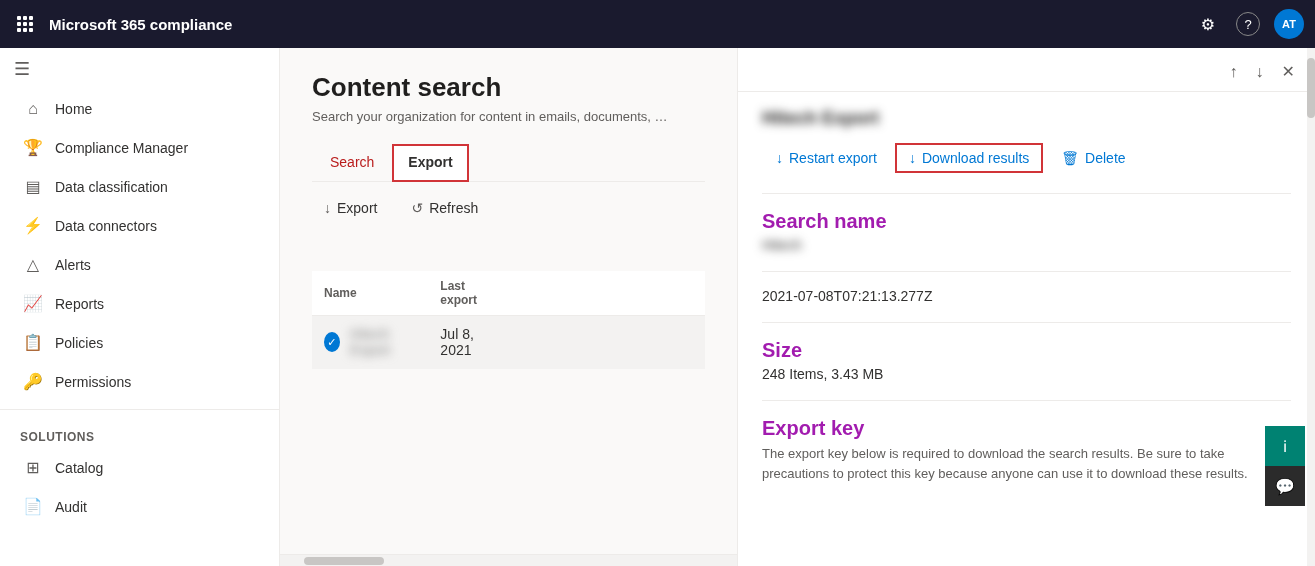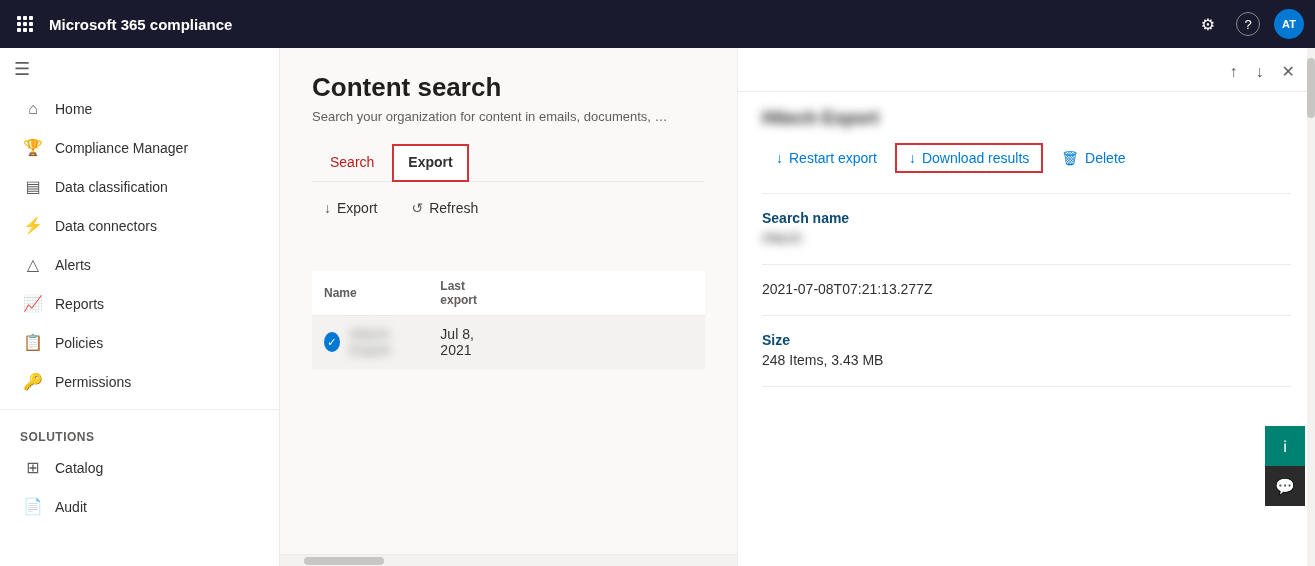--- a/index.html
+++ b/index.html
@@ -153,21 +153,21 @@
       padding: 6px 14px; cursor: pointer; font-size: 14px; color: #0078d4;
       background: none; border: none;
     }
     .panel-action-btn-icon { font-size: 14px; }
     .download-btn-highlight {
       border: 2px solid #d13438 !important;
       padding: 5px 12px;
     }
 
     .panel-field { margin-bottom: 18px; }
-    .panel-field-label { font-size: 14px; font-weight: 700; color: #0c4a6e; margin-bottom: 4px; }
+    .panel-field-label { font-size: 20px; font-weight: 700; color: #a21caf; margin-bottom: 4px; }
     .panel-field-value { font-size: 14px; color: #323130; }
 
     .panel-divider { height: 1px; background: #edebe9; margin: 8px 0 16px 0; }
 
     .scrollbar-right {
       position: absolute; right: 0; top: 0; width: 8px; height: 100%;
       background: #f3f2f1;
     }
     .scrollbar-thumb {
       width: 8px; height: 60px; background: #c8c6c4; border-radius: 4px;
@@ -366,20 +366,24 @@
 
       
       <div class="panel-field">
         <div class="panel-field-label">Size</div>
         <div class="panel-field-value">248 Items, 3.43 MB</div>
       </div>
 
       <div class="panel-divider"></div>
 
       
+      <div class="panel-field">
+        <div class="panel-field-label">Export key</div>
+        <div class="panel-field-value" style="font-size:13px;color:#605e5c;line-height:1.5;">The export key below is required to download the search results. Be sure to take precautions to protect this key because anyone can use it to download these results.</div>
+      </div>
     </div>
 
     <div class="scrollbar-right">
       <div class="scrollbar-thumb"></div>
     </div>
 
     <div class="floating-btns">
       <div class="floating-btn teal">
         <span>ℹ</span>
       </div>

